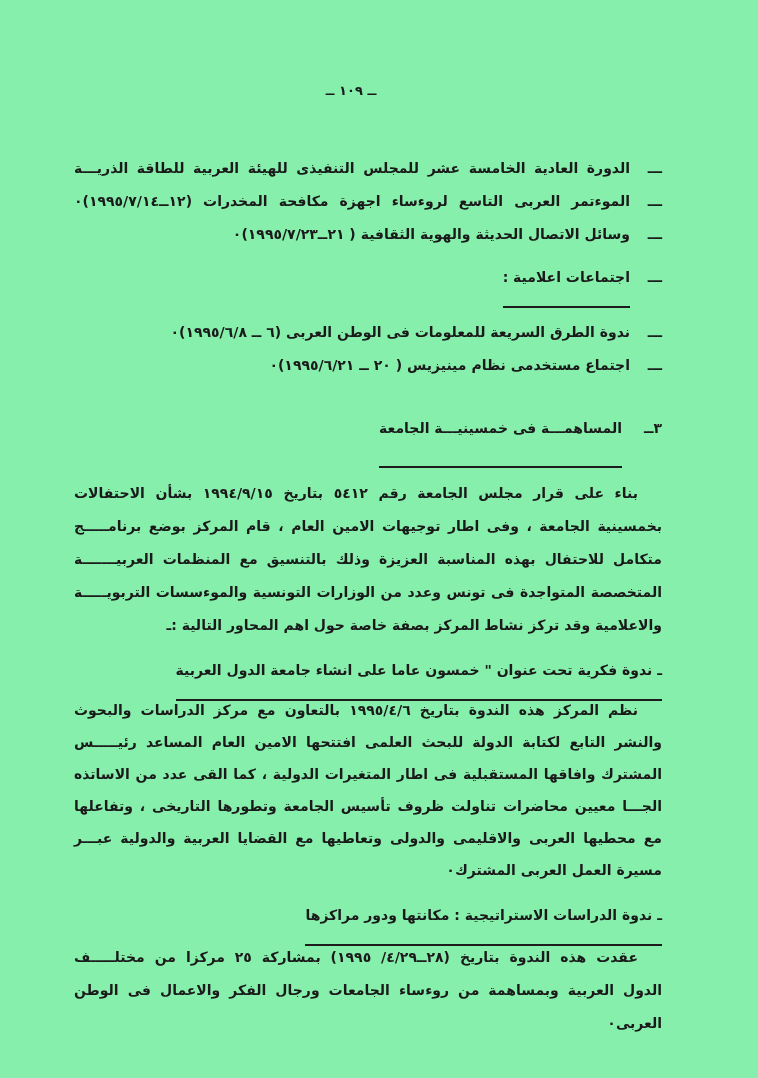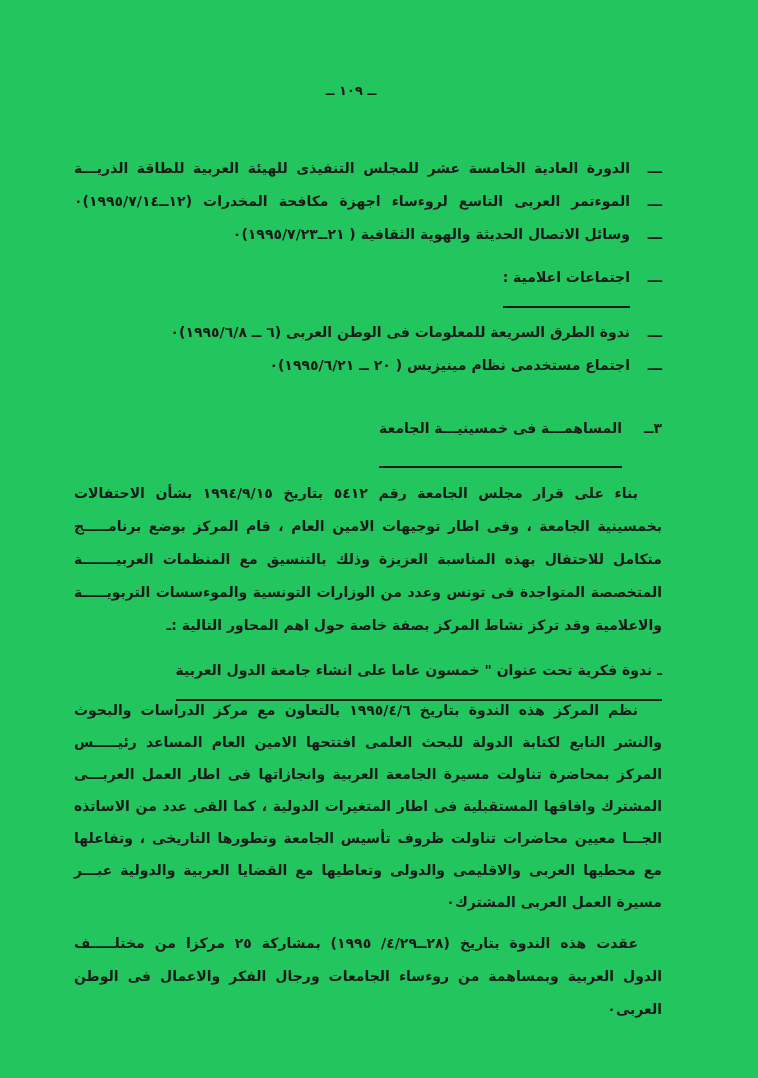--- a/index.html
+++ b/index.html
@@ -1,20 +1,20 @@
 <!DOCTYPE html>
 <html lang="ar" dir="rtl"><head>
 <meta charset="utf-8">
 <style>
   html,body{margin:0;padding:0;background:#9a9a9a;}
   .page{
     position:relative;
     width:758px;height:1078px;
     margin:0 auto;
-    background:#22c55e;
+    background:#86efac;
     box-sizing:border-box;
     direction:rtl;
     font-family:"DejaVu Sans",sans-serif;
     font-weight:bold;
     color:#1a1a1a;
     overflow:hidden;
   }
   .page-number{
     padding-top:83px;
     text-align:center;
@@ -113,26 +113,28 @@
       <div class="jline just">المتخصصة المتواجدة فى تونس وعدد من الوزارات التونسية والموءسسات التربويـــــة</div>
       <div class="jline">والاعلامية وقد تركز نشاط المركز بصفة خاصة حول اهم المحاور التالية :ـ</div>
     </div>
 
     <div class="sem1-head">
       <span class="und head-line">ـ ندوة فكرية تحت عنوان " خمسون عاما على انشاء جامعة الدول العربية</span>
     </div>
     <div class="para sem1-para">
       <div class="jline just indent">نظم المركز هذه الندوة بتاريخ ‭١٩٩٥/٤/٦‬ بالتعاون مع مركز الدراسات والبحوث</div>
       <div class="jline just">والنشر التابع لكتابة الدولة للبحث العلمى افتتحها الامين العام المساعد رئيـــــس</div>
-      <div class="jline just">المركز بمحاضرة تناولت مسيرة الجامعة العربية وانجازاتها فى اطار العمل العربـــى</div>
       <div class="jline just">المشترك وافاقها المستقبلية فى اطار المتغيرات الدولية ، كما القى عدد من الاساتذه</div>
       <div class="jline just">الجـــا معيين محاضرات تناولت ظروف تأسيس الجامعة وتطورها التاريخى ، وتفاعلها</div>
       <div class="jline just">مع محطيها العربى والاقليمى والدولى وتعاطيها مع القضايا العربية والدولية عبـــر</div>
       <div class="jline">مسيرة العمل العربى المشترك٠</div>
     </div>
 
+    <div class="sem2-head">
+      <span class="und head-line">ـ ندوة الدراسات الاستراتيجية : مكانتها ودور مراكزها</span>
+    </div>
     <div class="para sem2-para">
       <div class="jline just indent">عقدت هذه الندوة بتاريخ ‭(١٩٩٥ /٤/٢٩ــ٢٨)‬ بمشاركة ٢٥ مركزا من مختلـــــف</div>
       <div class="jline just">الدول العربية وبمساهمة من روءساء الجامعات ورجال الفكر والاعمال فى الوطن العربى٠</div>
     </div>
 
   </div>
 </div>
 
 </body></html>

